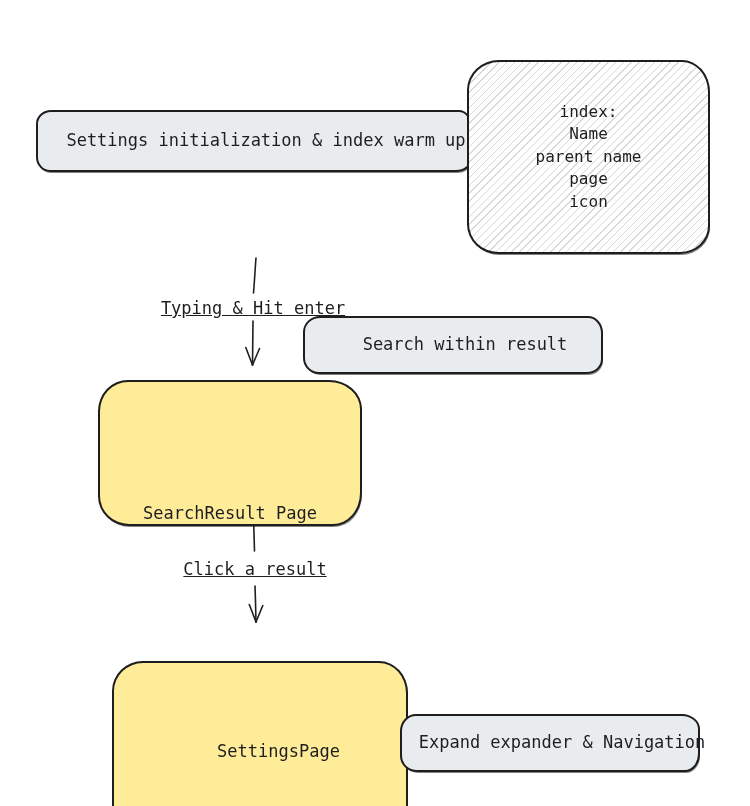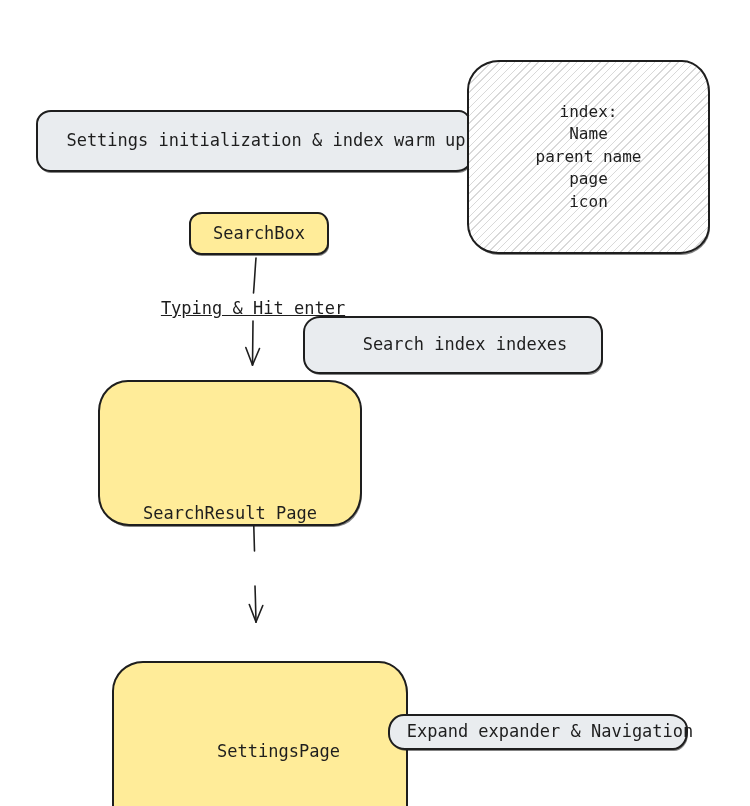--- a/index.html
+++ b/index.html
@@ -35,21 +35,21 @@
     line-height: 22.5px;
   }
 
   
   .n-settings-init { left: 36px;  top: 110px; width: 436px; height: 62px;  border-radius: 15px 13px 16px 14px / 14px 16px 13px 15px; }
   .n-index-fields  { left: 467px; top: 60px;  width: 243px; height: 194px; border-radius: 32px 28px 30px 31px / 30px 32px 28px 30px; z-index: 3; }
   .n-searchbox     { left: 189px; top: 212px; width: 140px; height: 43px;  border-radius: 13px 11px 12px 12px / 12px 13px 11px 12px; }
   .n-search-within { left: 303px; top: 316px; width: 300px; height: 58px;  border-radius: 17px 15px 16px 16px / 16px 17px 15px 16px; z-index: 3; }
   .n-searchresult  { left: 98px;  top: 380px; width: 264px; height: 146px; border-radius: 30px 33px 29px 31px / 31px 29px 33px 30px; z-index: 2; align-items: flex-end; }
   .n-settingspage  { left: 112px; top: 661px; width: 296px; height: 181px; border-radius: 31px 29px 32px 30px / 30px 32px 29px 31px; z-index: 2; padding-left: 37px; }
-  .n-expand-nav    { left: 388px; top: 714px; width: 300px; height: 36px;  border-radius: 16px 18px 15px 17px / 17px 15px 18px 16px; z-index: 3; align-items: center; }
+  .n-expand-nav    { left: 400px; top: 714px; width: 300px; height: 58px;  border-radius: 16px 18px 15px 17px / 17px 15px 18px 16px; z-index: 3; align-items: center; }
 
   .edge-label {
     position: absolute;
     font-size: 17px;
     line-height: 20px;
     white-space: nowrap;
     transform: translateX(-50%);
     z-index: 4;
     text-decoration: underline;
   }
@@ -95,34 +95,32 @@
   </div>
 
   <div class="node fill-hatch n-index-fields">
     <div>index:</div>
     <div>Name</div>
     <div>parent name</div>
     <div>page</div>
     <div>icon</div>
   </div>
 
-  <div class="node fill-yellow n-searchbox">
-    <span>SearchBox</span>
-  </div>
 
   <div class="edge-label e-typing">Typing &amp; Hit enter</div>
 
   <div class="node fill-yellow n-searchresult">
     <span>SearchResult Page</span>
   </div>
 
   <div class="node fill-gray n-search-within">
-    <span>Search index indexes</span>
+    <span>Search within result</span>
   </div>
 
+  <div class="edge-label e-click">Click a result</div>
 
   <div class="node fill-yellow n-settingspage">
     <span>SettingsPage</span>
   </div>
 
   <div class="node fill-gray n-expand-nav">
     <span>Expand expander &amp; Navigation</span>
   </div>
 
 </div>

